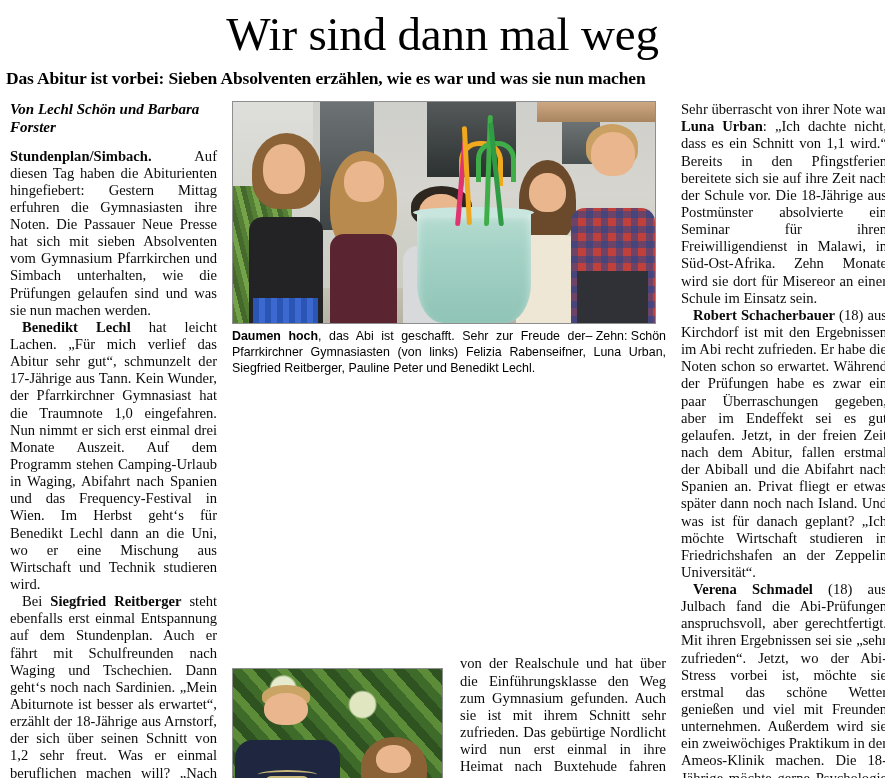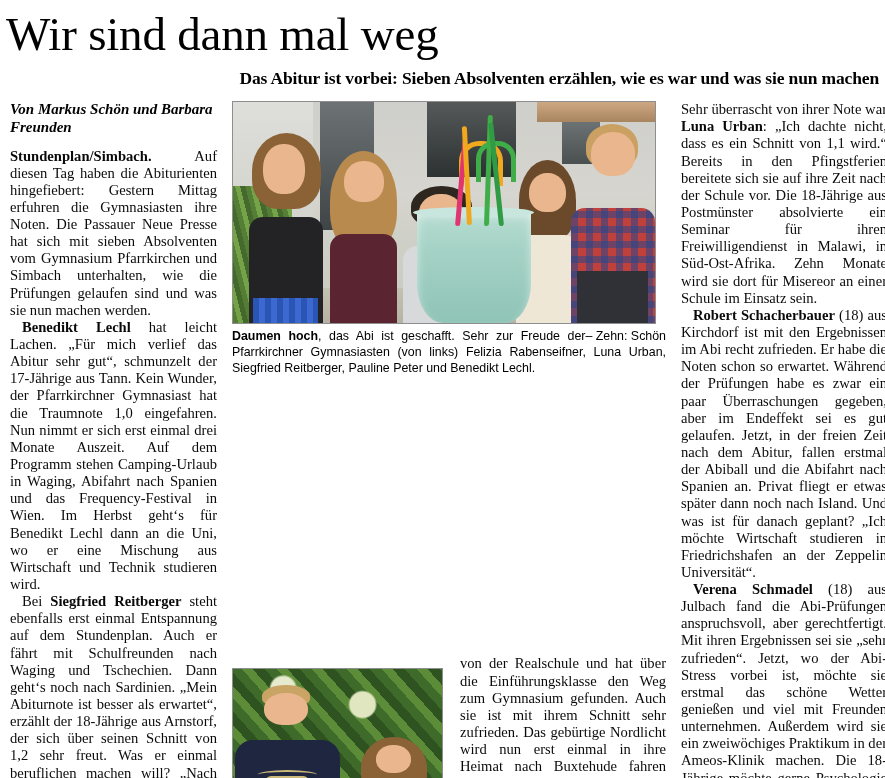--- a/index.html
+++ b/index.html
@@ -17,31 +17,31 @@
   .page {
     position: relative;
     width: 885px;
     height: 778px;
     box-sizing: border-box;
     padding: 0 6px;
   }
 
   
   .headline {
-    text-align: left;
+    text-align: center;
     font-family: "Liberation Serif", serif;
     font-weight: 400;
     font-size: 47px;
     line-height: 1.04;
     letter-spacing: -0.2px;
     margin: 4px 0 0 0;
     padding-top: 6px;
   }
   .subhead {
-    text-align: right;
+    text-align: left;
     font-family: "Liberation Serif", serif;
     font-weight: 700;
     font-size: 17.5px;
     line-height: 1.1;
     margin: 10px 0 0 0;
     letter-spacing: -0.15px;
   }
 
   
   .columns {
@@ -215,21 +215,21 @@
 <body>
 
 <div class="page">
 
   <h1 class="headline">Wir sind dann mal weg</h1>
   <h2 class="subhead">Das Abitur ist vorbei: Sieben Absolventen erzählen, wie es war und was sie nun machen</h2>
 
   <div class="columns">
 
     <div class="col col-1">
-      <div class="byline">Von Markus Schön und Barbara Freunden</div>
+      <div class="byline">Von Lechl Schön und Barbara Forster</div>
 
       <p class="body-text">
         <span class="lead-in">Stundenplan/Simbach.</span><span> Auf diesen Tag haben die Abiturienten hingefiebert: Gestern Mittag erfuhren die Gymnasiasten ihre Noten. Die Passauer Neue Presse hat sich mit sieben Absolventen vom Gymnasium Pfarrkirchen und Simbach unterhalten, wie die Prüfungen gelaufen sind und was sie nun machen werden.</span>
       </p>
 
       <p class="body-text">
         <span class="nm">Benedikt Lechl</span><span> hat leicht Lachen. „Für mich verlief das Abitur sehr gut“, schmunzelt der 17-Jährige aus Tann. Kein Wunder, der Pfarrkirchner Gymnasiast hat die Traumnote 1,0 eingefahren. Nun nimmt er sich erst einmal drei Monate Auszeit. Auf dem Programm stehen Camping-Urlaub in Waging, Abifahrt nach Spanien und das Frequency-Festival in Wien. Im Herbst geht‘s für Benedikt Lechl dann an die Uni, wo er eine Mischung aus Wirtschaft und Technik studieren wird.</span>
       </p>
 
       <p class="body-text">

